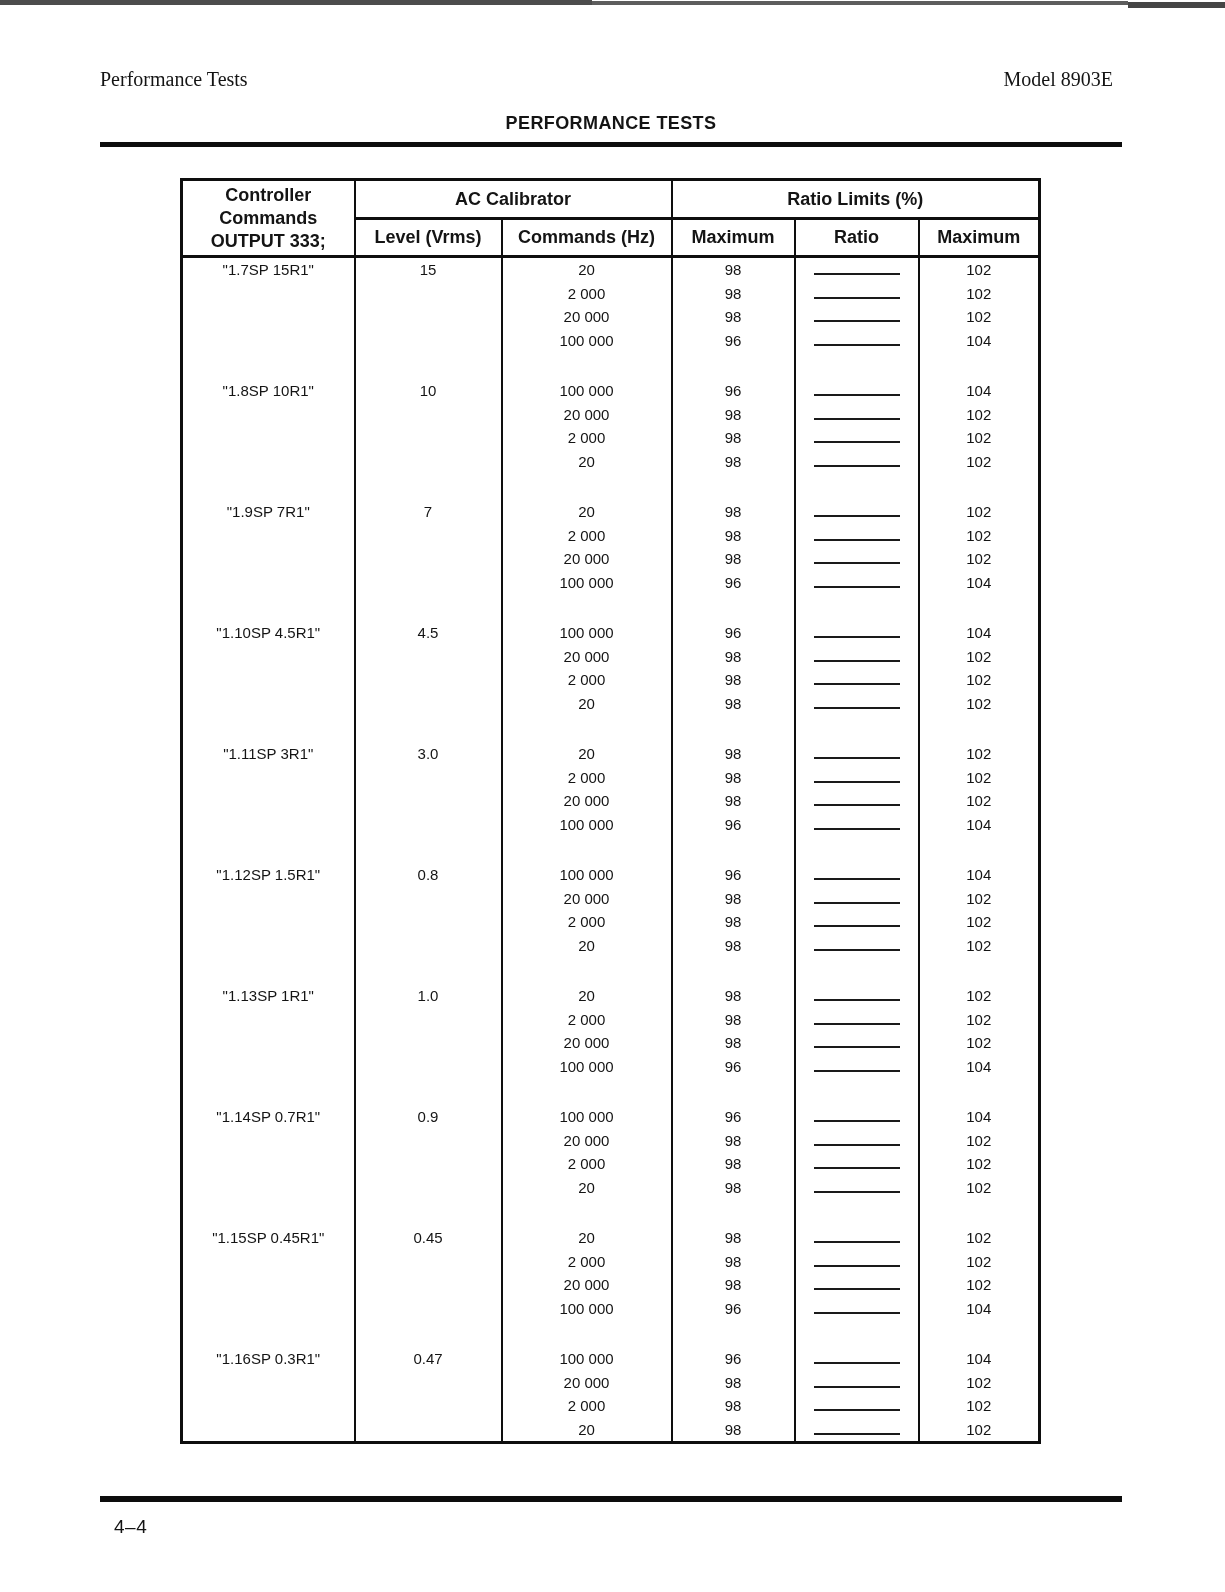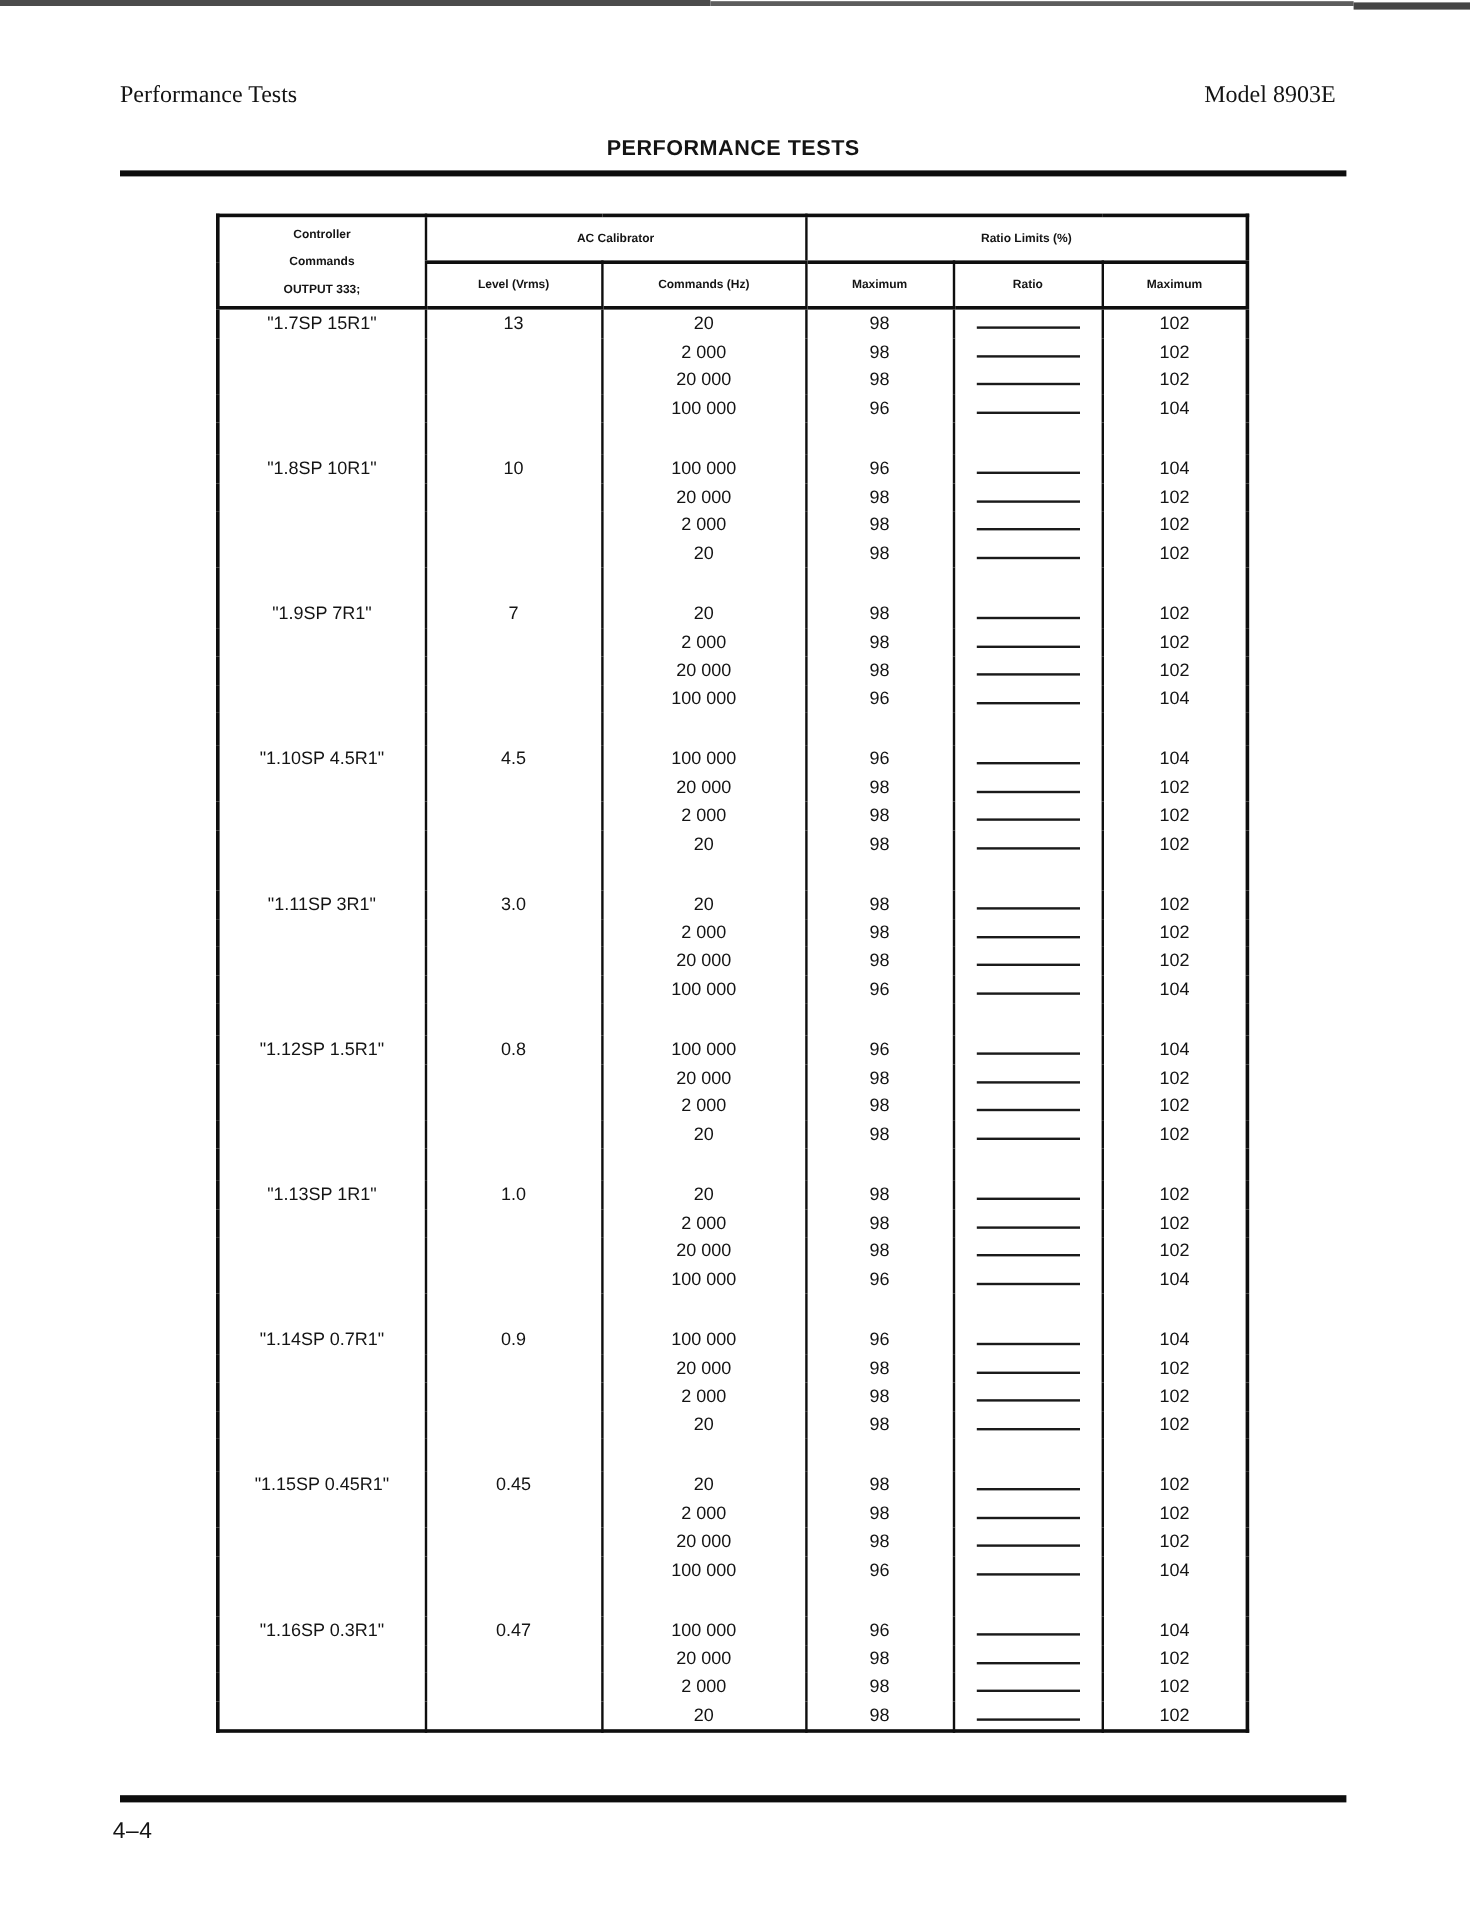--- a/index.html
+++ b/index.html
@@ -37,21 +37,21 @@
     font-size: 18px;
     letter-spacing: 0.4px;
   }
 
   .rule { position: absolute; background: #0d0d0d; }
   #top-rule    { left: 100px; top: 142px;  width: 1022px; height: 5px; }
   #bottom-rule { left: 100px; top: 1496px; width: 1022px; height: 6px; }
 
   #page-number {
     position: absolute;
-    left: 94px; top: 1516px;
+    left: 114px; top: 1516px;
     font-size: 19px;
     letter-spacing: 0.5px;
   }
 
   
   #perf-table {
     position: absolute;
     left: 180px; top: 178px;
     border-collapse: collapse;
     table-layout: fixed;
@@ -59,21 +59,21 @@
     color: #141414;
   }
   #perf-table th, #perf-table td {
     border-left: 2.5px solid #0e0e0e;
     border-right: 2.5px solid #0e0e0e;
     padding: 0;
     overflow: hidden;
     white-space: nowrap;
   }
   #perf-table thead th {
-    font-size: 10px;
+    font-size: 18px;
     font-weight: bold;
     vertical-align: middle;
   }
   #perf-table .grp-row th { height: 36px; border-bottom: 3px solid #0e0e0e; }
   #perf-table .sub-row th { height: 35px; border-bottom: 3.5px solid #0e0e0e; }
   #corner-cell { border-bottom: 3.5px solid #0e0e0e; }
   #corner-cell div { line-height: 23px; }
 
   #perf-table tbody td {
     height: 23.5px;
@@ -131,21 +131,21 @@
       <th>Level (Vrms)</th>
       <th>Commands (Hz)</th>
       <th>Maximum</th>
       <th>Ratio</th>
       <th>Maximum</th>
     </tr>
   </thead>
   <tbody id="table-body">
       <tr>
         <td>"1.7SP 15R1"</td>
-        <td>13</td>
+        <td>15</td>
         <td>20</td>
         <td>98</td>
         <td><span class="blank-line"></span></td>
         <td>102</td>
       </tr>
       <tr>
         <td></td>
         <td></td>
         <td>2 000</td>
         <td>98</td>

